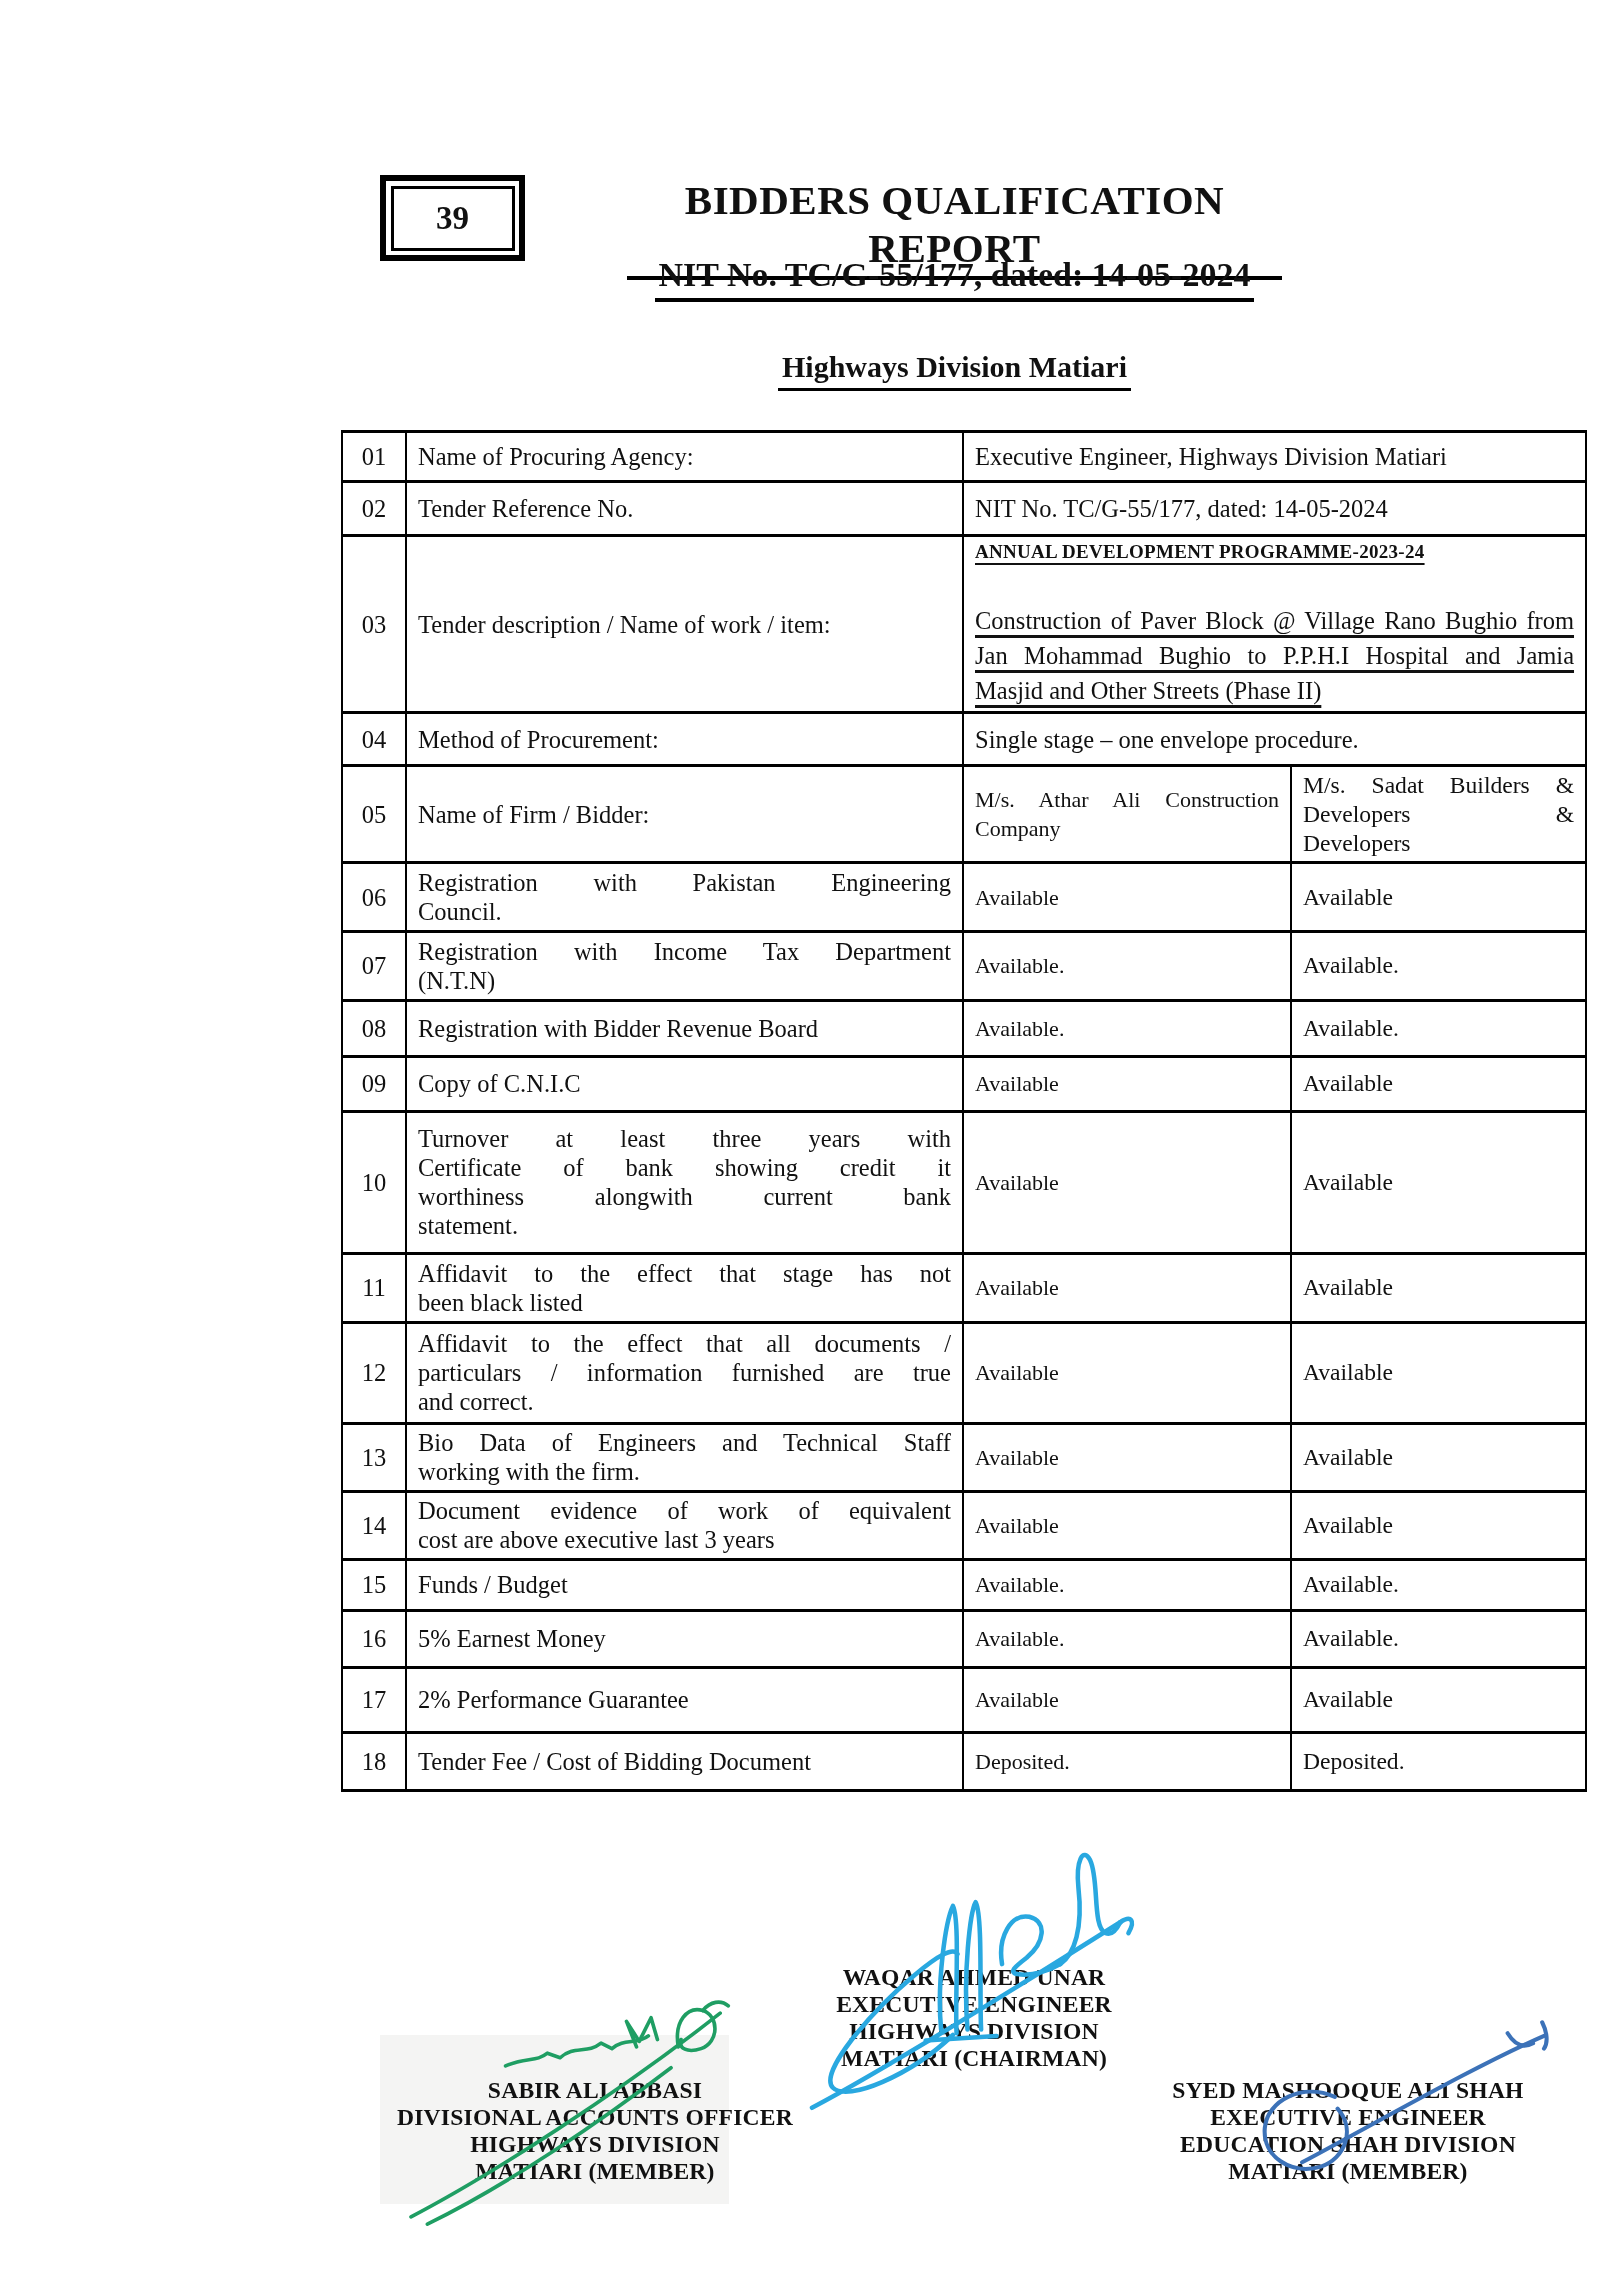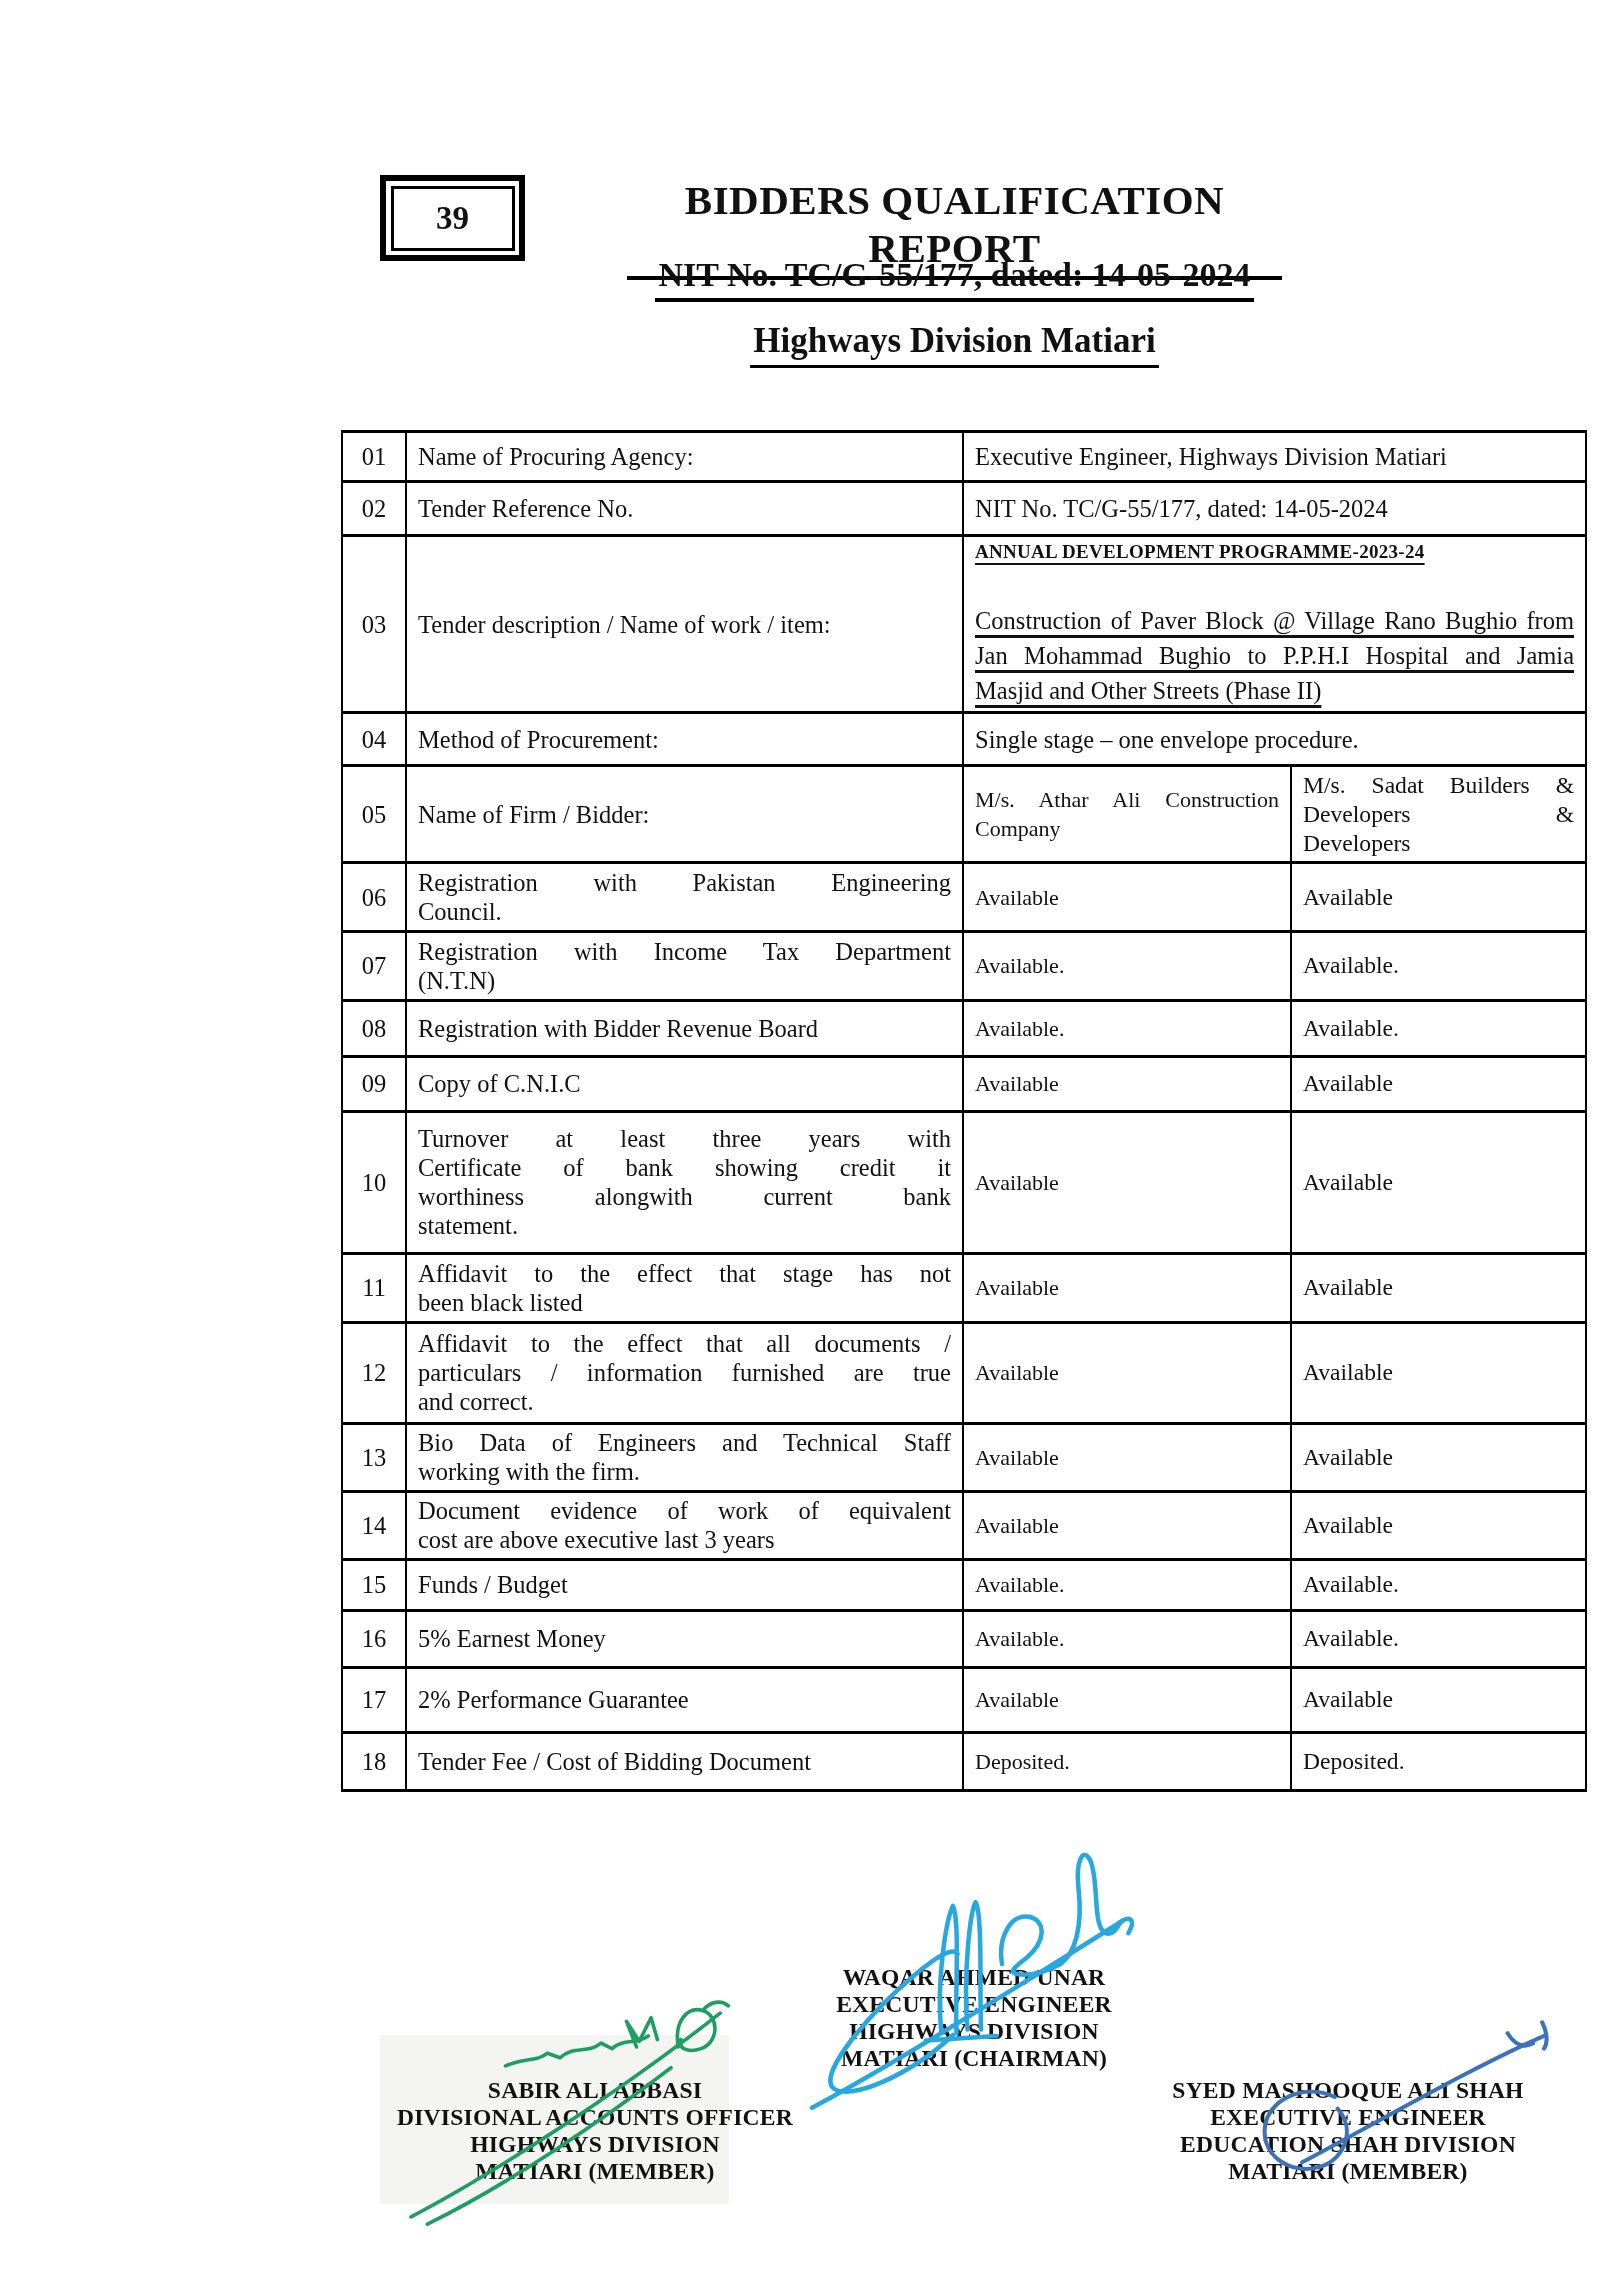--- a/index.html
+++ b/index.html
@@ -15,21 +15,21 @@
   }
   .badge-inner{
     position:absolute;left:4.5px;top:4.5px;right:4.5px;bottom:4.5px;
     border:3.6px solid #000;display:flex;align-items:center;justify-content:center;
     font-weight:bold;font-size:33px;
   }
   .hdr{position:absolute;left:627px;width:655px;text-align:center;font-weight:bold;}
   .hdr .u{display:inline-block;border-bottom:4.5px solid #000;padding:0 3.6px 3.6px;}
   .hdr-title{top:176px;font-size:41px;letter-spacing:0.5px;}
   .hdr-nit{top:256px;font-size:34px;}
-  .hdr-div{top:321px;font-size:35px;}
+  .hdr-div{top:350px;font-size:30px;}
   .hdr-div .u{border-bottom-width:3.6px;}
   
   table.qt{
     position:absolute;left:341px;top:430px;border-collapse:collapse;table-layout:fixed;
     width:1244px;font-size:24.5px;border-radius:32px;
   }
   table.qt td{
     border:2.7px solid #000;border-top-width:3.6px;border-bottom-width:3.6px;
     padding:3.6px 11px;vertical-align:middle;box-sizing:border-box;
     line-height:29px;overflow:hidden;

